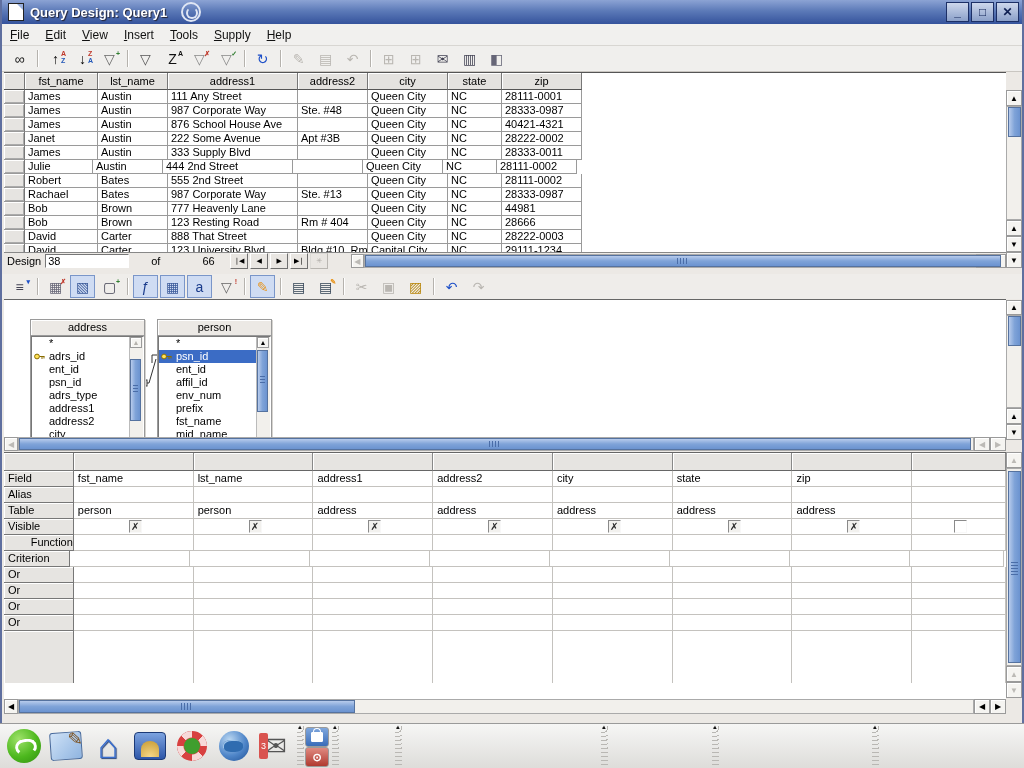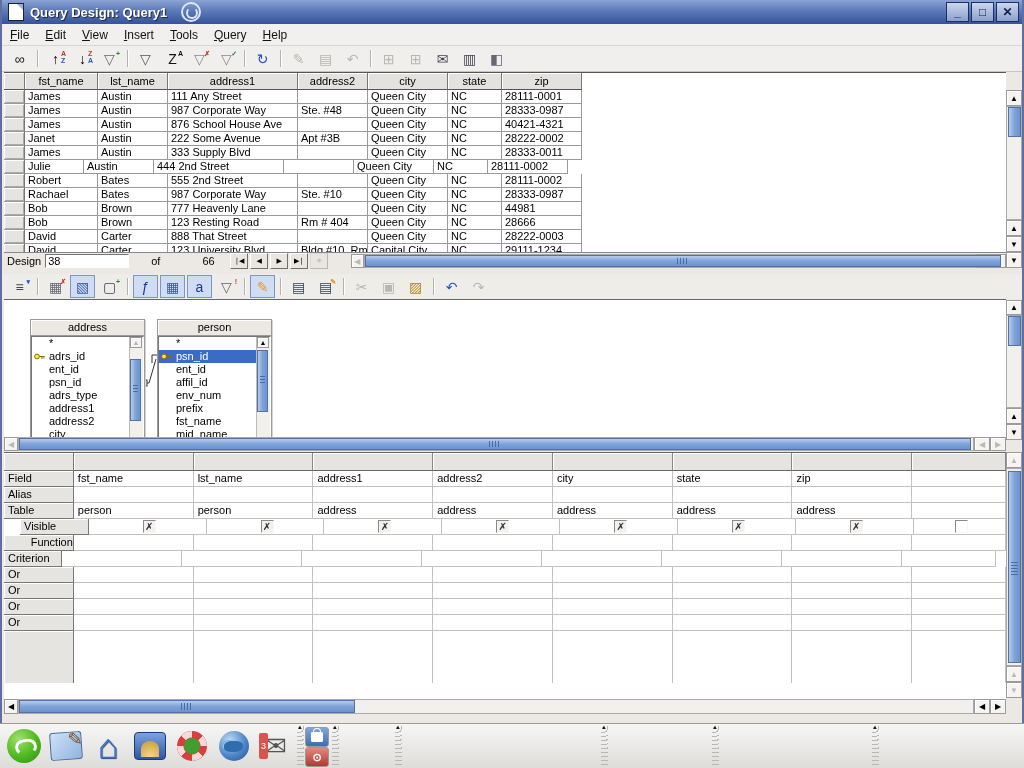--- a/index.html
+++ b/index.html
@@ -125,21 +125,21 @@
       <span class="wbtn">✕</span>
     </span>
   </div>
 
   <div id="menubar">
       <span class="menu-item">File</span>
       <span class="menu-item">Edit</span>
       <span class="menu-item">View</span>
       <span class="menu-item">Insert</span>
       <span class="menu-item">Tools</span>
-      <span class="menu-item">Query</span>
+      <span class="menu-item">Supply</span>
       <span class="menu-item">Help</span>
     </div>
 
   <div id="toolbar1" class="toolbar">
       <span class="ticon">
         <span class="g" style="color: rgb(34, 34, 34);">∞</span>
       </span>
       <span class="tsep"></span>
       <span class="ticon">
         <span class="g">↑</span>
@@ -271,21 +271,21 @@
         <div class="rcell" style="width: 73px;">James</div>
         <div class="rcell" style="width: 70px;">Austin</div>
         <div class="rcell" style="width: 130px;">333 Supply Blvd</div>
         <div class="rcell" style="width: 70px;"></div>
         <div class="rcell" style="width: 80px;">Queen City</div>
         <div class="rcell" style="width: 54px;">NC</div>
         <div class="rcell" style="width: 80px;">28333-0011</div>
       </div>
       <div class="rrow">
         <div class="rcell sel" style="width: 21px;"></div>
-        <div class="rcell" style="width: 59px;">Julie</div>
+        <div class="rcell" style="width: 68px;">Julie</div>
         <div class="rcell" style="width: 70px;">Austin</div>
         <div class="rcell" style="width: 130px;">444 2nd Street</div>
         <div class="rcell" style="width: 70px;"></div>
         <div class="rcell" style="width: 80px;">Queen City</div>
         <div class="rcell" style="width: 54px;">NC</div>
         <div class="rcell" style="width: 80px;">28111-0002</div>
       </div>
       <div class="rrow">
         <div class="rcell sel" style="width: 21px;"></div>
         <div class="rcell" style="width: 73px;">Robert</div>
@@ -294,21 +294,21 @@
         <div class="rcell" style="width: 70px;"></div>
         <div class="rcell" style="width: 80px;">Queen City</div>
         <div class="rcell" style="width: 54px;">NC</div>
         <div class="rcell" style="width: 80px;">28111-0002</div>
       </div>
       <div class="rrow">
         <div class="rcell sel" style="width: 21px;"></div>
         <div class="rcell" style="width: 73px;">Rachael</div>
         <div class="rcell" style="width: 70px;">Bates</div>
         <div class="rcell" style="width: 130px;">987 Corporate Way</div>
-        <div class="rcell" style="width: 70px;">Ste. #10</div>
+        <div class="rcell" style="width: 70px;">Ste. #13</div>
         <div class="rcell" style="width: 80px;">Queen City</div>
         <div class="rcell" style="width: 54px;">NC</div>
         <div class="rcell" style="width: 80px;">28333-0987</div>
       </div>
       <div class="rrow">
         <div class="rcell sel" style="width: 21px;"></div>
         <div class="rcell" style="width: 73px;">Bob</div>
         <div class="rcell" style="width: 70px;">Brown</div>
         <div class="rcell" style="width: 130px;">777 Heavenly Lane</div>
         <div class="rcell" style="width: 70px;"></div>
@@ -557,21 +557,21 @@
         <div class="qlabel" style="width: 70px;">Table</div>
         <div class="qcell" style="width: 120px;">person</div>
         <div class="qcell" style="width: 120px;">person</div>
         <div class="qcell" style="width: 120px;">address</div>
         <div class="qcell" style="width: 120px;">address</div>
         <div class="qcell" style="width: 120px;">address</div>
         <div class="qcell" style="width: 120px;">address</div>
         <div class="qcell" style="width: 120px;">address</div>
         <div class="qcell" style="width: 94px;"></div>
       </div>
-      <div style="display: flex; height: 16px; margin-left: 16px;">
+      <div style="display: flex; height: 16px;">
         <div class="qlabel" style="width: 70px;">Visible</div>
         <div class="qcell" style="width: 120px;">
           <div class="cb">✗</div>
         </div>
         <div class="qcell" style="width: 120px;">
           <div class="cb">✗</div>
         </div>
         <div class="qcell" style="width: 120px;">
           <div class="cb">✗</div>
         </div>
@@ -596,21 +596,21 @@
         <div class="qcell" style="width: 120px;"></div>
         <div class="qcell" style="width: 120px;"></div>
         <div class="qcell" style="width: 120px;"></div>
         <div class="qcell" style="width: 120px;"></div>
         <div class="qcell" style="width: 120px;"></div>
         <div class="qcell" style="width: 120px;"></div>
         <div class="qcell" style="width: 120px;"></div>
         <div class="qcell" style="width: 94px;"></div>
       </div>
       <div style="display: flex; height: 16px;">
-        <div class="qlabel" style="width: 58px;">Criterion</div>
+        <div class="qlabel" style="width: 66px;">Criterion</div>
         <div class="qcell" style="width: 120px;"></div>
         <div class="qcell" style="width: 120px;"></div>
         <div class="qcell" style="width: 120px;"></div>
         <div class="qcell" style="width: 120px;"></div>
         <div class="qcell" style="width: 120px;"></div>
         <div class="qcell" style="width: 120px;"></div>
         <div class="qcell" style="width: 120px;"></div>
         <div class="qcell" style="width: 94px;"></div>
       </div>
       <div style="display: flex; height: 16px;">

